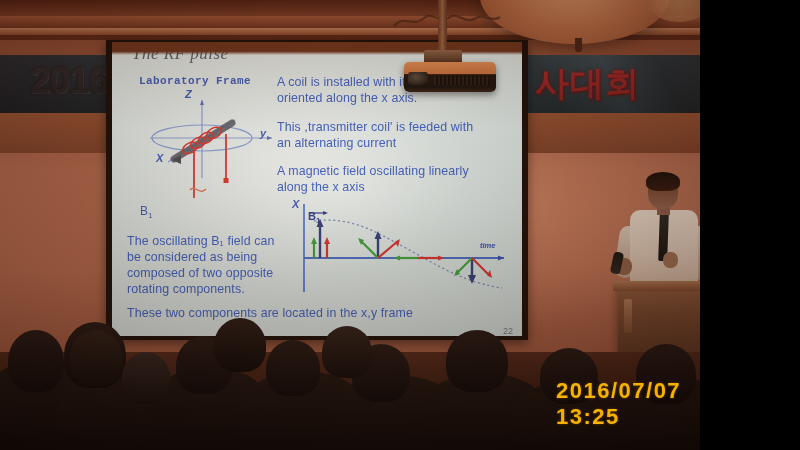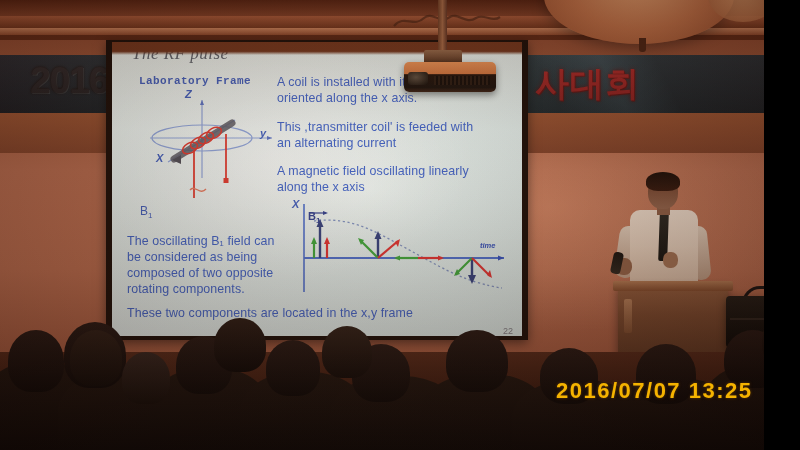--- a/index.html
+++ b/index.html
@@ -1,16 +1,16 @@
 <!DOCTYPE html>
 <html><head>
 <meta charset="utf-8">
 <style>
   html,body{margin:0;padding:0;background:#000;}
-  #scene{position:relative;width:764px;height:450px;overflow:hidden;
+  #scene{position:relative;width:700px;height:450px;overflow:hidden;
          font-family:"Liberation Sans",sans-serif;background:#5a2a1c;}
 
   
   .wall{position:absolute;inset:0;
         background:linear-gradient(180deg,#7d3a24 0%,#9a5436 18%,#b0664a 38%,#ab6246 60%,#8d4a32 85%,#6b3423 100%);}
   .wall-sheen{position:absolute;left:0;top:0;width:100%;height:100%;
         background:radial-gradient(ellipse 55% 45% at 72% 46%, rgba(255,180,140,.30), rgba(0,0,0,0) 62%);}
 
   
   .beam{position:absolute;left:0;width:100%;}

